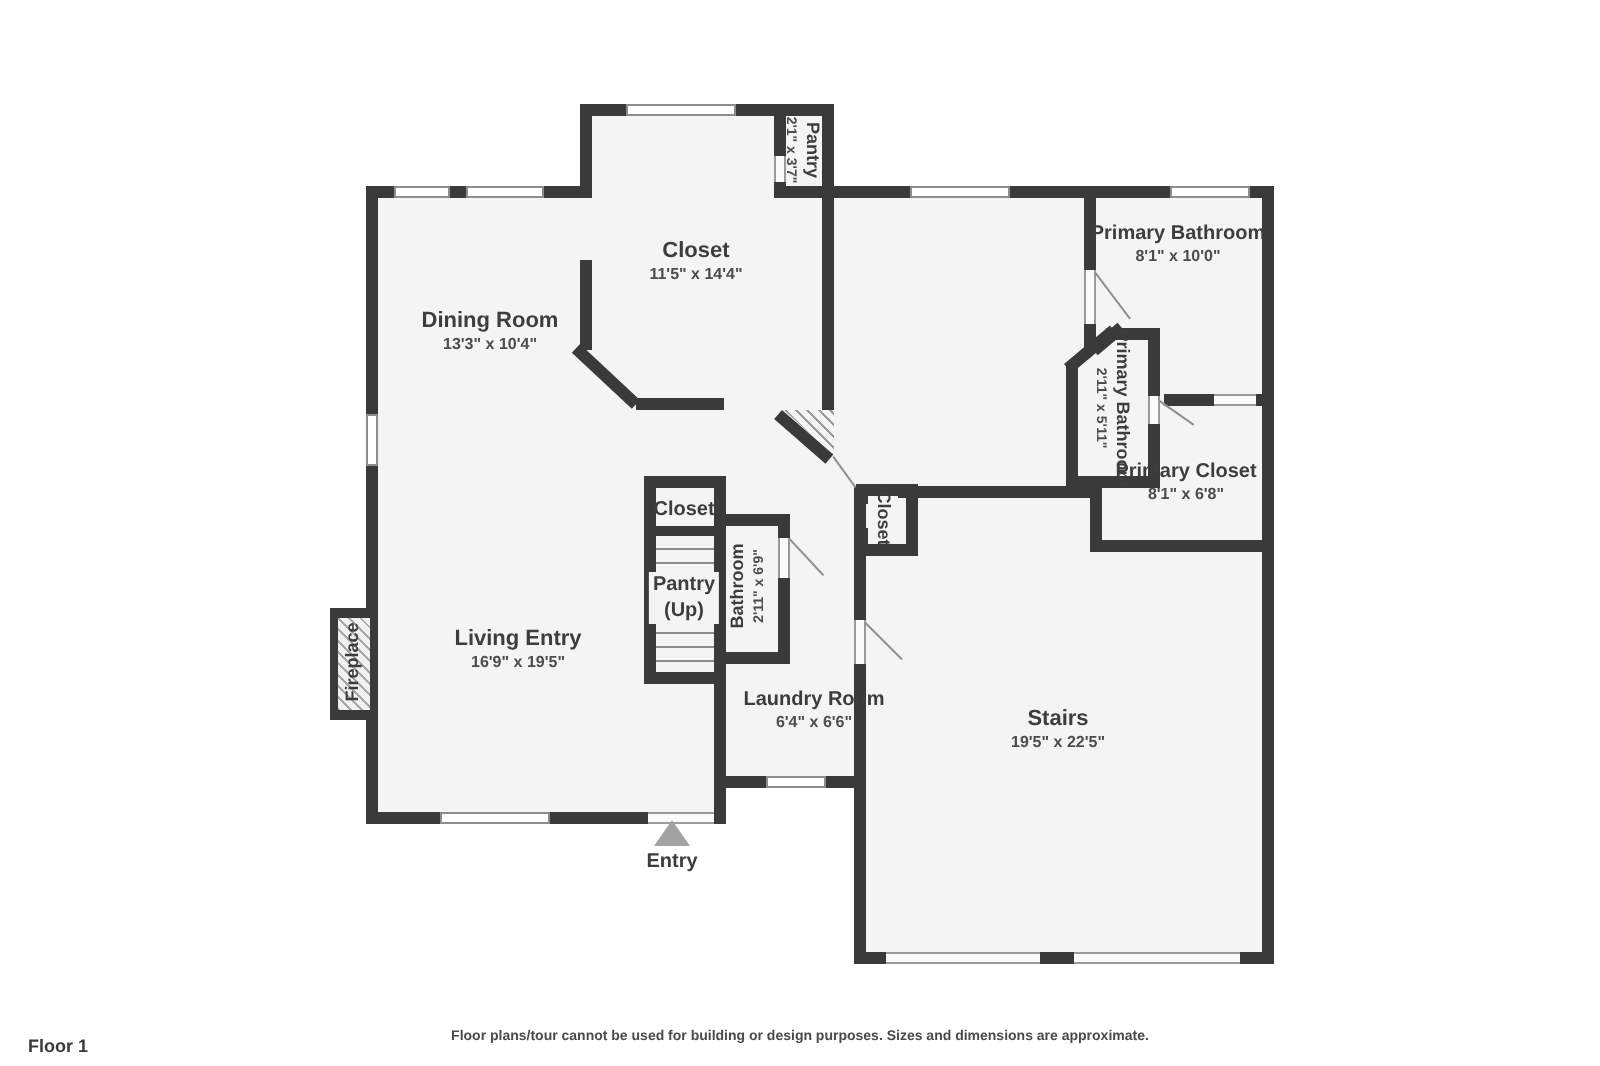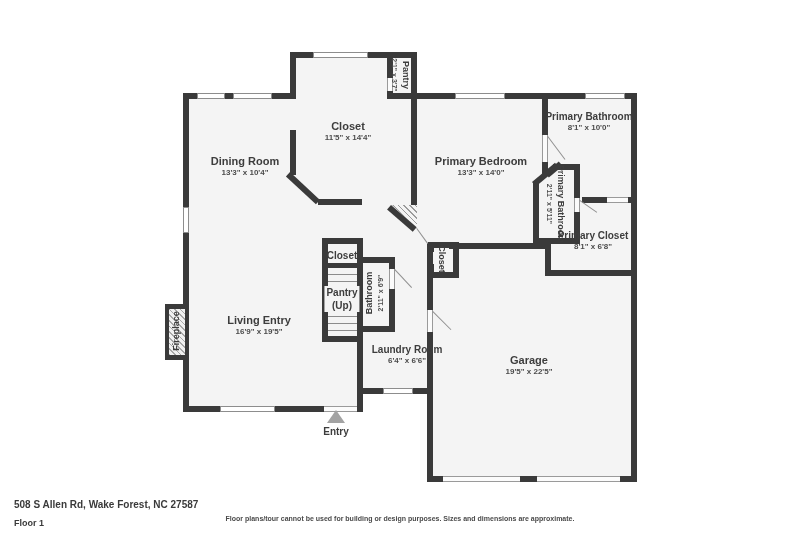--- a/index.html
+++ b/index.html
@@ -154,24 +154,20 @@
     <div class="rd">13'3" x 10'4"</div>
   </div>
   <div class="lbl" style="left:348px;top:131px">
     <div class="rn">Closet</div>
     <div class="rd">11'5" x 14'4"</div>
   </div>
   <div class="lbl xs rot90" style="left:401px;top:75px">
     <div class="rn">Pantry</div>
     <div class="rd">2'1" x 3'7"</div>
   </div>
-  <div class="lbl" style="left:481px;top:166px">
-    <div class="rn">Primary Bedroom</div>
-    <div class="rd">13'3" x 14'0"</div>
-  </div>
   <div class="lbl sm" style="left:589px;top:122px">
     <div class="rn">Primary Bathroom</div>
     <div class="rd">8'1" x 10'0"</div>
   </div>
   <div class="lbl xs rot90" style="left:556px;top:204px">
     <div class="rn">Primary Bathroom</div>
     <div class="rd">2'11" x 5'11"</div>
   </div>
   <div class="lbl sm" style="left:593px;top:241px">
     <div class="rn">Primary Closet</div>
@@ -190,30 +186,29 @@
   </div>
   <div class="lbl" style="left:259px;top:325px">
     <div class="rn">Living Entry</div>
     <div class="rd">16'9" x 19'5"</div>
   </div>
   <div class="lbl sm" style="left:407px;top:355px">
     <div class="rn">Laundry Room</div>
     <div class="rd">6'4" x 6'6"</div>
   </div>
   <div class="lbl" style="left:529px;top:365px">
-    <div class="rn">Garage</div>
+    <div class="rn">Stairs</div>
     <div class="rd">19'5" x 22'5"</div>
   </div>
   <div class="lbl xs rot90" style="left:441px;top:259px">
     <div class="rn">Closet</div>
   </div>
   <div class="lbl xs rot-90 fp-lbl" style="left:177px;top:331px">
     <div class="rn">Fireplace</div>
   </div>
   <div class="lbl sm" style="left:336px;top:431px">
     <div class="rn">Entry</div>
   </div>
 
-  <div class="footer-addr">508 S Allen Rd, Wake Forest, NC 27587</div>
   <div class="footer-floor">Floor 1</div>
   <div class="footer-disc">Floor plans/tour cannot be used for building or design purposes. Sizes and dimensions are approximate.</div>
 
 </div>
 
 </body></html>

